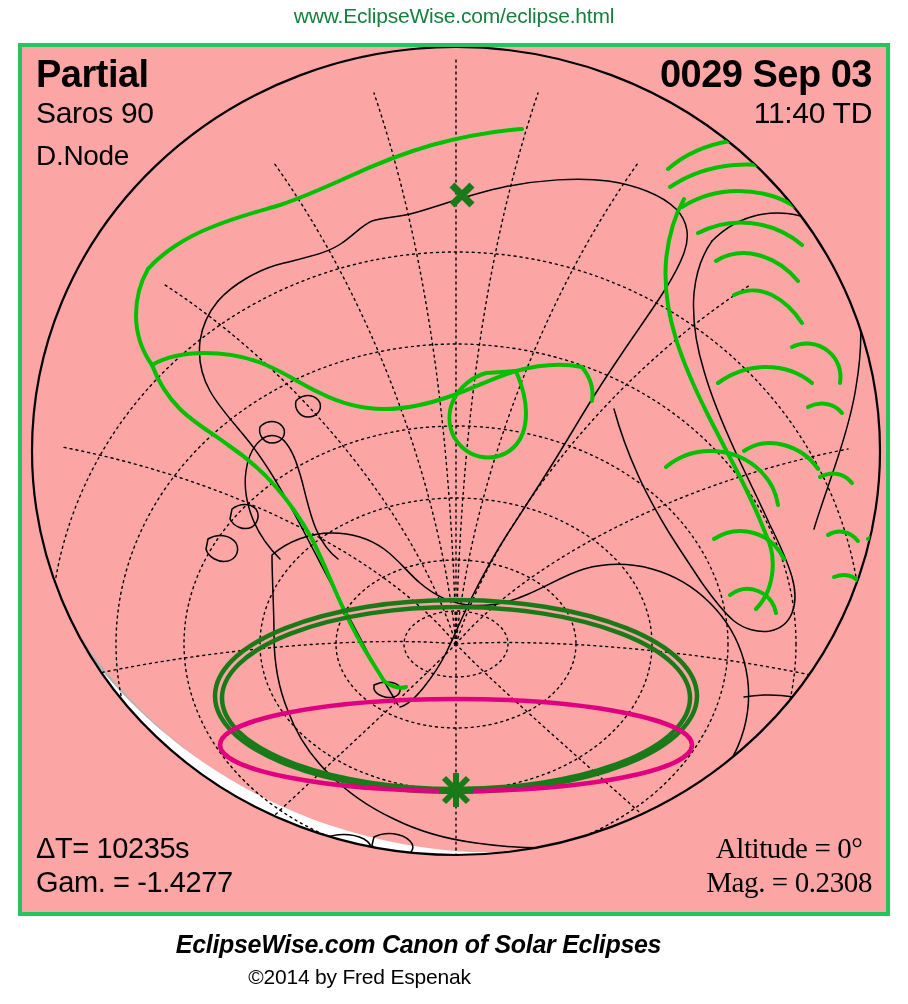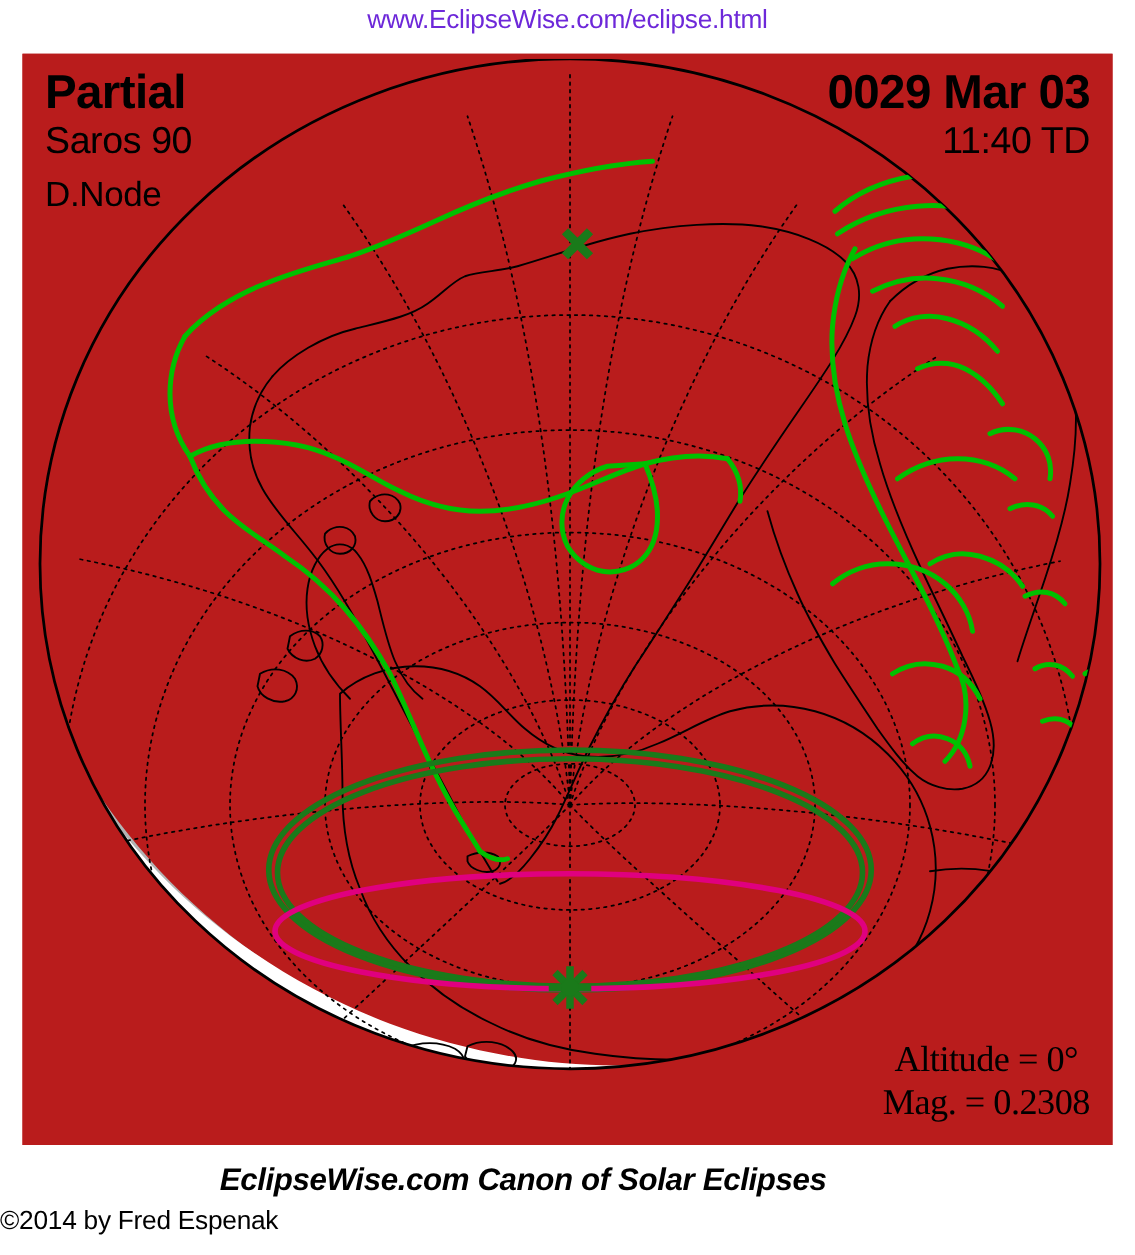--- a/index.html
+++ b/index.html
@@ -7,27 +7,27 @@
     width:908px;height:1004px;
     font-family:"Liberation Sans",sans-serif;
     color:#000;
     -webkit-font-smoothing:none;
   }
   #page{position:relative;width:908px;height:1004px;overflow:hidden;background:#fff;}
 
   
   #url-header{
     position:absolute;left:0;top:4px;width:908px;text-align:center;
-    font-size:21px;letter-spacing:-0.2px;color:#6d28d9;
+    font-size:21px;letter-spacing:-0.2px;color:#15803d;
   }
 
   
   #map-frame{
     position:absolute;left:18px;top:43px;width:872px;height:873px;
-    border:4px solid #b91c1c;box-sizing:border-box;background:#b91c1c;
+    border:4px solid #22c55e;box-sizing:border-box;background:#fca5a5;
   }
   #map-inner{position:absolute;inset:0;overflow:hidden;}
   #map-svg{position:absolute;left:0;top:0;}
 
   
   .corner{position:absolute;white-space:nowrap;line-height:1.0;}
   #tl{left:14px;top:8px;text-align:left;}
   #tr{right:14px;top:8px;text-align:right;}
   #bl{left:14px;bottom:10px;text-align:left;}
   #br{right:14px;bottom:10px;text-align:center;font-family:Liberation Serif, serif;}
@@ -36,21 +36,21 @@
   .t-mid{font-size:30px;font-weight:normal;letter-spacing:-0.3px;display:block;margin-bottom:14px;}
   .t-sml{font-size:28px;font-weight:normal;letter-spacing:-0.3px;display:block;}
   .t-val{font-size:29px;font-weight:normal;letter-spacing:-0.4px;display:block;margin-bottom:5px;}
 
   
   #footer-1{
     position:absolute;left:0;top:930px;width:837px;text-align:center;
     font-size:25px;font-style:italic;font-weight:bold;letter-spacing:-0.3px;
   }
   #footer-2{
-    position:absolute;left:0;top:965px;width:719px;
+    position:absolute;left:0;top:965px;width:719px;text-align:center;
     font-size:21px;letter-spacing:-0.2px;
   }
 </style>
 </head>
 <body>
 
 <div id="page">
 
   <div id="url-header">www.EclipseWise.com/eclipse.html</div>
 
@@ -234,24 +234,28 @@
         </g>
       </svg>
 
       <div class="corner" id="tl">
         <span class="t-big">Partial</span>
         <span class="t-mid">Saros  90</span>
         <span class="t-sml">D.Node</span>
       </div>
 
       <div class="corner" id="tr">
-        <span class="t-big">0029 Mar 03</span>
+        <span class="t-big">0029 Sep 03</span>
         <span class="t-mid">11:40 TD</span>
       </div>
 
+      <div class="corner" id="bl">
+        <span class="t-val">ΔT=  10235s</span>
+        <span class="t-val">Gam. = -1.4277</span>
+      </div>
 
       <div class="corner" id="br">
         <span class="t-val">Altitude =  0°</span>
         <span class="t-val">Mag. = 0.2308</span>
       </div>
 
     </div>
   </div>
 
   <div id="footer-1">EclipseWise.com Canon of Solar Eclipses</div>

